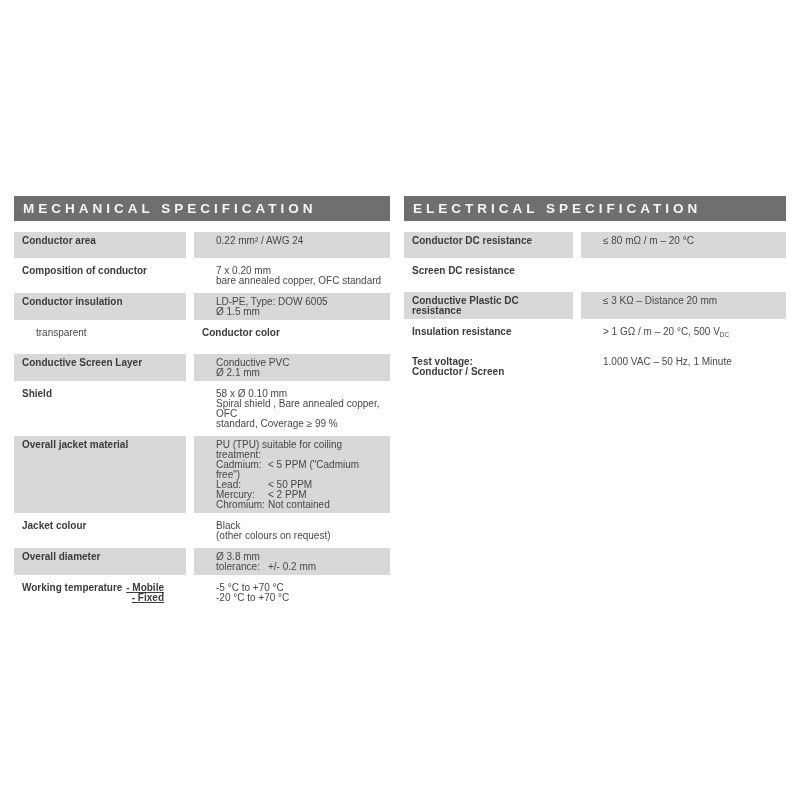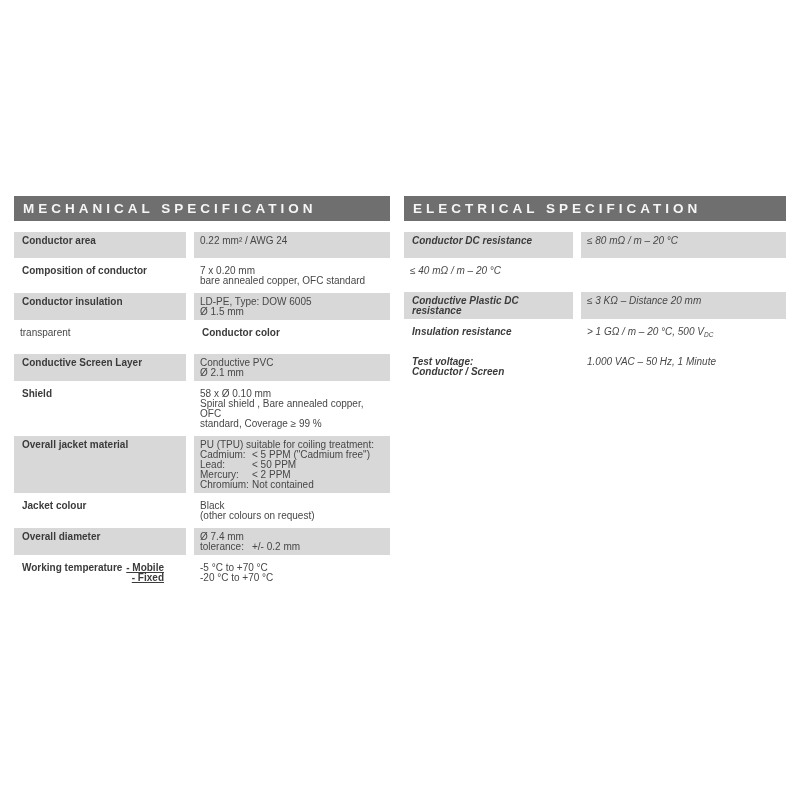--- a/index.html
+++ b/index.html
@@ -32,32 +32,32 @@
     white-space: nowrap;
     overflow: hidden;
   }
   .spec-row {
     display: grid;
     column-gap: 8px;
     margin-bottom: 4px;
     min-height: 26px;
   }
   .mech .spec-row { grid-template-columns: 172px 1fr; }
-  .elec .spec-row { grid-template-columns: 169px 1fr; font-style: italic; }
+  .elec .spec-row { grid-template-columns: 169px 1fr; }
   .cell {
     font-size: 10px;
     line-height: 10px;
   }
   .cell.label {
     padding: 4px 20px 3px 8px;
     font-weight: bold;
     color: var(--label-text, #3b3b3b);
   }
   .cell.value {
-    padding: 4px 6px 3px 6px;
+    padding: 4px 6px 3px 22px;
     color: var(--value-text, #474747);
   }
   .spec-row.shaded .cell { background: var(--row-shade, #d8d8d8); }
   .lines { white-space: pre-line; }
   .pair-name { display: inline-block; width: 52px; }
   .wt { display: flex; justify-content: space-between; }
   .wt-right { text-align: right; padding-right: 2px; text-decoration: underline; }
   .sub { font-size: 6.5px; vertical-align: baseline; position: relative; top: 2px; }
 </style>
 </head>
@@ -116,21 +116,21 @@
 
     <div class="spec-row">
       <div class="cell label lines">Jacket colour</div>
       <div class="cell value lines">Black
 (other colours on request)</div>
     </div>
 
     <div class="spec-row shaded">
       <div class="cell label lines">Overall diameter</div>
       <div class="cell value">
-        <div class="lines">Ø 7.4 mm</div>
+        <div class="lines">Ø 3.8 mm</div>
         <div><span class="pair-name">tolerance:</span><span>+/- 0.2 mm</span></div>
       </div>
     </div>
 
     <div class="spec-row">
       <div class="cell label">
         <div class="wt">
           <span>Working temperature</span>
           <span class="wt-right lines">- Mobile
 - Fixed</span>
@@ -144,21 +144,21 @@
 
   <div class="spec-table elec">
     <div class="spec-header">ELECTRICAL SPECIFICATION</div>
 
     <div class="spec-row shaded">
       <div class="cell label lines">Conductor DC resistance</div>
       <div class="cell value lines">≤ 80 mΩ / m – 20 °C</div>
     </div>
 
     <div class="spec-row">
-      <div class="cell value lines">≤ 40 mΩ / m – 20 °C</div>
+      <div class="cell label lines">Screen DC resistance</div>
     </div>
 
     <div class="spec-row shaded">
       <div class="cell label lines">Conductive Plastic DC
 resistance</div>
       <div class="cell value lines">≤ 3 KΩ – Distance 20 mm</div>
     </div>
 
     <div class="spec-row">
       <div class="cell label lines">Insulation resistance</div>

